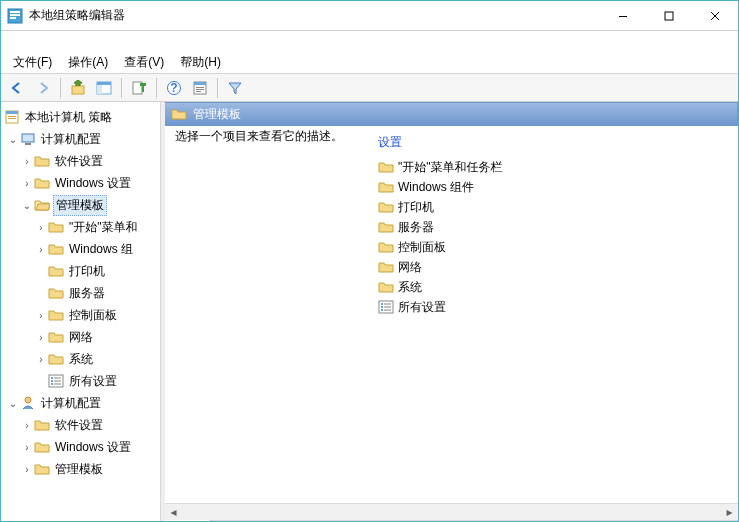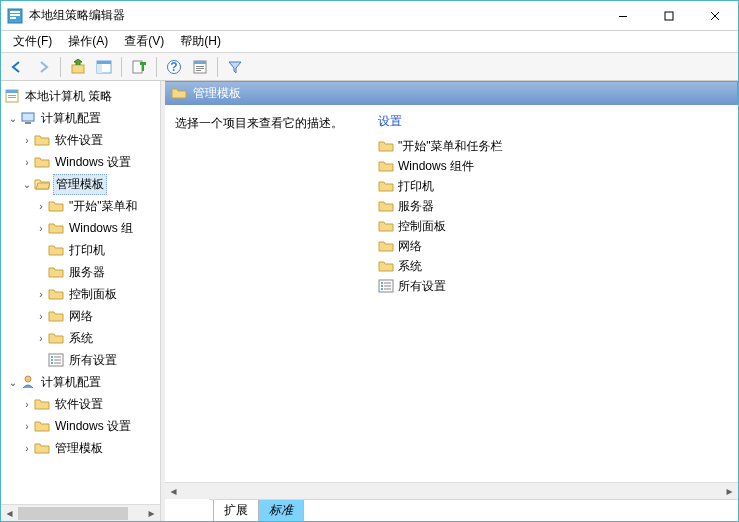--- a/index.html
+++ b/index.html
@@ -5,21 +5,21 @@
   * { box-sizing: border-box; margin: 0; padding: 0; font-family: "Segoe UI", Tahoma, sans-serif; font-size: 12px; }
   body { width: 739px; height: 522px; background: #fff; overflow: hidden; border: 1px solid #4db1c9; }
   
   .titlebar { height: 30px; background: #ffffff; display: flex; align-items: center; padding: 0 0 0 6px; border-bottom: 1px solid #d0d0d0; justify-content: center; }
   .titlebar .app-icon { width: 16px; height: 16px; margin-right: 6px; }
   .titlebar .title { flex: 1; color: #000; }
   .titlebar .winbtns { display: flex; height: 100%; }
   .titlebar .winbtn { width: 46px; display: flex; align-items: center; justify-content: center; color: #000; }
   .titlebar .winbtn.close { color: #000; }
   
-  .menubar { height: 22px; background: #fff; display: flex; align-items: center; padding: 0 4px; border-bottom: 1px solid #d8d8d8; }
+  .menubar { height: 22px; background: #fff; display: flex; align-items: center; padding: 0 4px; border-bottom: 1px solid #d8d8d8; margin-top: 21px; }
   .menubar .menu-item { padding: 2px 8px; cursor: default; }
   
   .toolbar { height: 28px; background: #f6f6f6; display: flex; align-items: center; padding: 0 4px; gap: 2px; border-bottom: 1px solid #d0d0d0; }
   .toolbar .tbtn { width: 24px; height: 22px; display: flex; align-items: center; justify-content: center; border: 1px solid transparent; }
   .toolbar .sep { width: 1px; height: 20px; background: #c8c8c8; margin: 0 3px; }
   
   .main { display: flex; height: calc(100% - 30px - 22px - 28px); }
   .tree-pane { width: 160px; min-width: 160px; background: #fff; border-right: 1px solid #d8d8d8; display: flex; flex-direction: column; }
   .tree { flex: 1; overflow: auto; padding: 4px 0; }
   .tree-row { display: flex; align-items: center; height: 22px; white-space: nowrap; cursor: default; }
@@ -31,21 +31,21 @@
   .tree-sb-arrow { width:17px; height:17px; display:flex; align-items:center; justify-content:center; color:#606060;}
   .tree-sb-track { flex:1; height:17px; position:relative;}
   .tree-sb-thumb { position:absolute; left:0; top:2px; height:13px; width:110px; background:#cdcdcd; border-radius:0;}
   
   .splitter { width: 4px; background: #eee; cursor: col-resize; }
   
   .detail-pane { flex: 1; display: flex; flex-direction: column; }
   .detail-header { height: 24px; background: linear-gradient(#9cb9e0, #6f98cf); color: #fff; display: flex; align-items: center; padding: 0 6px; border: 1px solid #6f98cf; border-left: none; }
   .detail-header .folder-icon { width:16px; height:16px; margin-right:6px; }
   .detail-body { flex: 1; display: flex; overflow: hidden; }
-  .detail-left { width: 205px; padding: 10px 10px; color: #000; }
+  .detail-left { width: 205px; padding: 2px 10px; color: #000; }
   .detail-right { flex: 1; padding: 8px 8px; overflow:auto; }
   .detail-right .col-header { color:#1d4ed8; margin-bottom:6px; }
   .list-row { display:flex; align-items:center; height:20px; gap:4px; cursor:default; }
   .list-row .icon { width:16px; height:16px; }
   .detail-sb { height:17px; background:#f0f0f0; display:flex; border-top:1px solid #dcdcdc;}
   .detail-sb-arrow { width:17px; display:flex; align-items:center; justify-content:center; color:#606060;}
   .detail-sb-track { flex:1; }
   
   .tabs-row { height: 22px; display: flex; align-items: flex-end; border-top: 1px solid #d8d8d8; padding-left: 4px; background:#fff;margin-left:44px; }
   .tab { padding: 2px 10px 2px 10px; border: 1px solid #b8b8b8; border-top:none; background: #fff; margin-right: -1px; position:relative; top:1px;}

